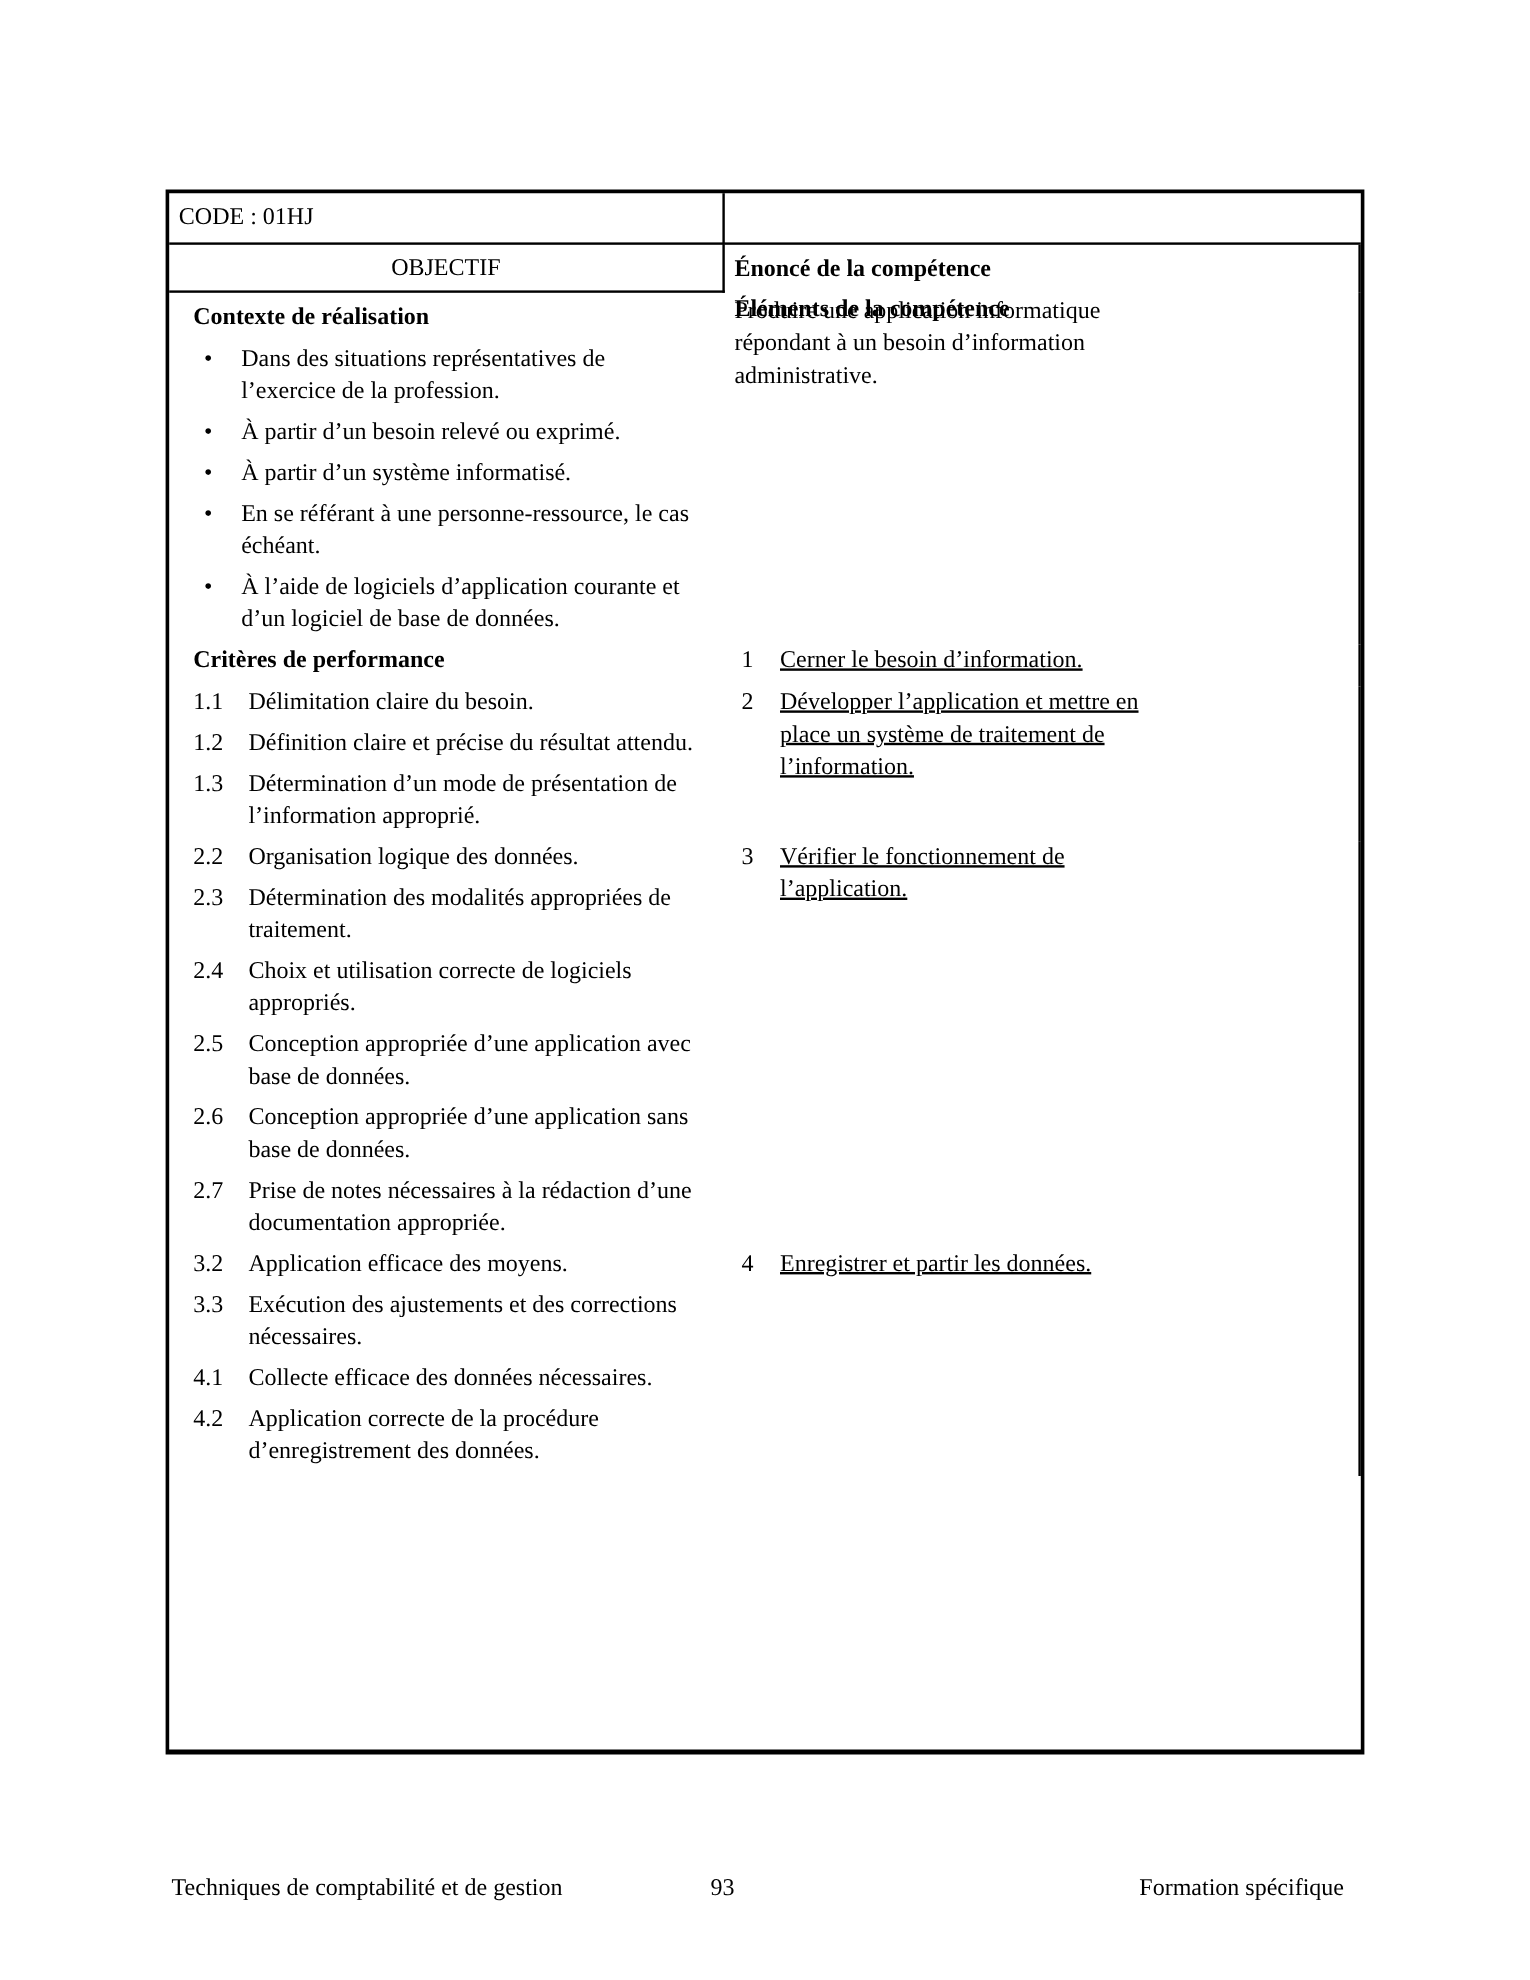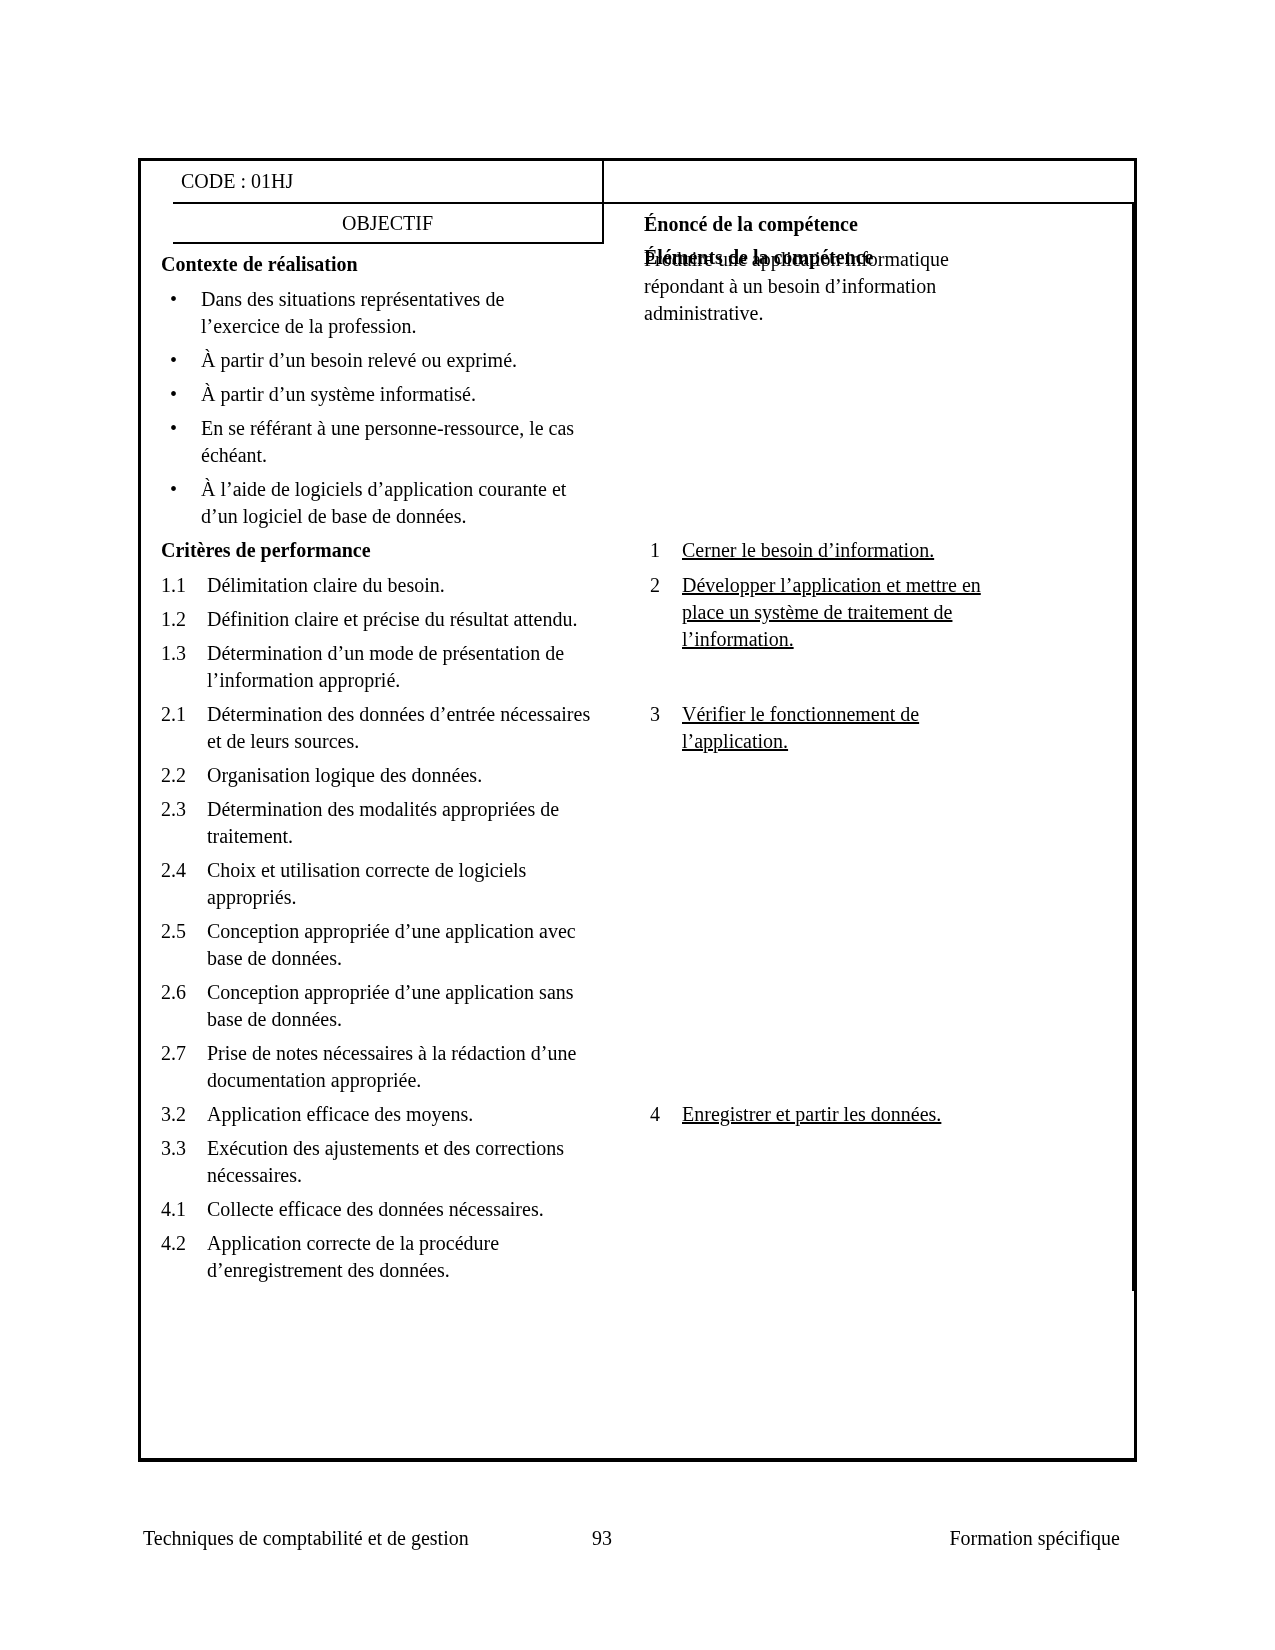--- a/index.html
+++ b/index.html
@@ -22,40 +22,40 @@
     box-sizing: border-box;
     border: 3px solid #000;
     border-bottom-width: 4px;
     display: grid;
     grid-template-columns: 463px 1fr;
     grid-template-rows: 43px 40px auto auto auto auto auto auto 1fr;
     font-size: 20px;
     line-height: 27px;
   }
   .cell { box-sizing: border-box; }
-  .cl { border-right: 2px solid #000; margin-left: 32px; }   
+  .cl { border-right: 2px solid #000; }   
   .rule-b { border-bottom: 2px solid #000; } 
   .code-cell { display: flex; align-items: center; padding-left: 8px; }
   .hdr-cell { display: flex; align-items: center; justify-content: center; }
   .body-cell { padding-top: 7px; }
   .pad-l { padding-left: 8px; padding-right: 10px; }
   .pad-r { padding-left: 20px; padding-right: 10px; }
   .sec-title { font-weight: bold; margin: 0 0 8px 0; }
   .para { margin: 0; width: 390px; white-space: pre-line; }
   .elem { display: flex; margin: 0; }
   .elem .num { flex: 0 0 38px; padding-left: 6px; box-sizing: border-box; }
   .elem .txt { width: 380px; white-space: pre-line; text-decoration: underline; }
   .blist { list-style: none; margin: 0; padding: 0; }
   .blist li { display: flex; margin: 0 0 7px 0; }
   .blist .bul { flex: 0 0 40px; padding-left: 9px; box-sizing: border-box; }
   .blist .txt { width: 452px; white-space: pre-line; }
   .crit { display: flex; margin: 0 0 7px 0; }
   .crit .num { flex: 0 0 46px; }
   .crit .txt { width: 452px; white-space: pre-line; }
-  .footer-line { position: absolute; top: 1527px; left: 0; width: 100%; height: 27px; font-size: 20px; }
+  .footer-line { position: absolute; top: 1562px; left: 0; width: 100%; height: 27px; font-size: 20px; }
   .footer-left  { position: absolute; left: 143px; }
   .footer-page  { position: absolute; left: 592px; }
   .footer-right { position: absolute; right: 155px; }
 </style>
 </head>
 <body>
 
 <div class="page">
 
   <div class="doc-table">
@@ -136,25 +136,20 @@
     <div class="cell cl pad-l">
       <div class="elem">
         <span class="num">2</span>
         <span class="txt">Développer l’application et mettre en
 place un système de traitement de
 l’information.</span>
       </div>
     </div>
     <div class="cell pad-r">
       <div class="crit">
-        <span class="num">2.1</span>
-        <span class="txt">Détermination des données d’entrée nécessaires
-et de leurs sources.</span>
-      </div>
-      <div class="crit">
         <span class="num">2.2</span>
         <span class="txt">Organisation logique des données.</span>
       </div>
       <div class="crit">
         <span class="num">2.3</span>
         <span class="txt">Détermination des modalités appropriées de
 traitement.</span>
       </div>
       <div class="crit">
         <span class="num">2.4</span>

